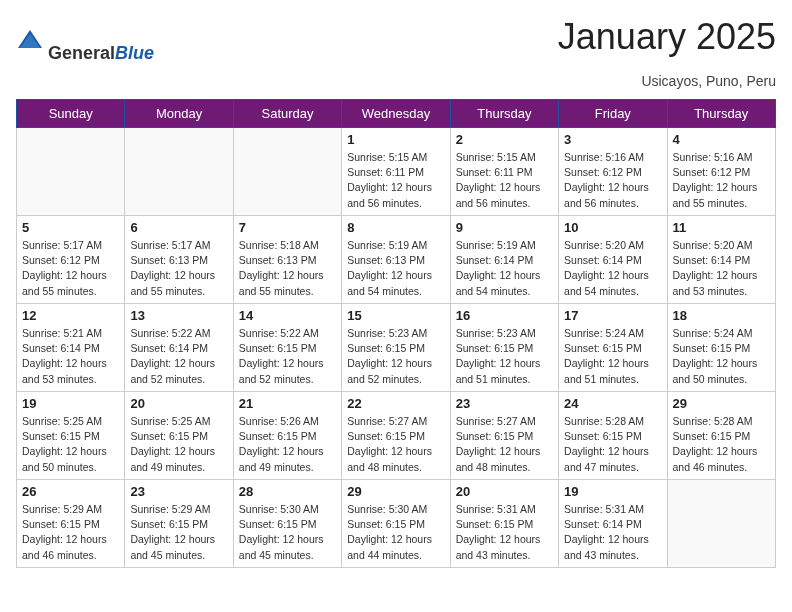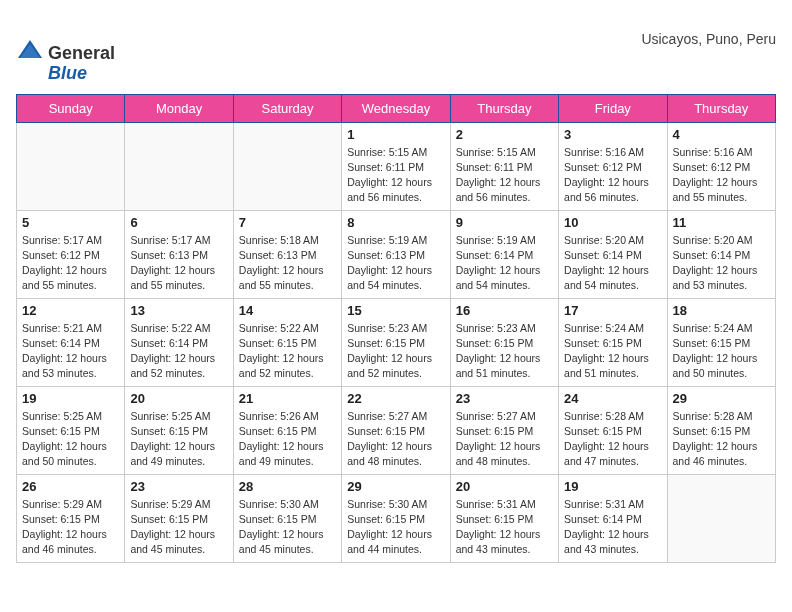--- a/index.html
+++ b/index.html
@@ -15,21 +15,21 @@
       align-items: flex-start;
       justify-content: space-between;
       margin-bottom: 10px;
     }
     .logo {
       display: flex;
       align-items: center;
     }
     .logo-text {
       display: flex;
-      flex-direction: column;
+      flex-direction: row;
       line-height: 1.1;
       margin-top: 28px;
     }
     .logo-general {
       font-size: 18px;
       font-weight: bold;
       color: #333;
     }
     .logo-blue {
       font-size: 18px;
@@ -54,21 +54,21 @@
       font-size: 14px;
       color: #444;
       margin-top: 15px;
     }
     .calendar {
       width: 100%;
       border-collapse: collapse;
       border: 1px solid #ccc;
     }
     .calendar th {
-      background: #ec4899;
+      background: #701a75;
       color: #fff;
       font-size: 13px;
       padding: 6px 8px;
       text-align: center;
       border: 1px solid #1a50a0;
       font-weight: normal;
     }
     .calendar td {
       border: 1px solid #ccc;
       vertical-align: top;
@@ -106,20 +106,21 @@
     <svg class="logo-icon" viewBox="0 0 28 28" xmlns="http://www.w3.org/2000/svg">
       <polygon points="14,4 26,22 2,22" fill="#1a5ca8"></polygon>
       <polygon points="14,8 24,22 4,22" fill="#4a90d9" opacity="0.5"></polygon>
     </svg>
     <div class="logo-text">
       <span class="logo-general">General</span>
       <span class="logo-blue">Blue</span>
     </div>
   </div>
   <div class="title-area">
+    <div class="month-title">January 2025</div>
     <div class="subtitle">Usicayos, Puno, Peru</div>
   </div>
 </div>
 
 <table class="calendar">
   <thead>
     <tr>
     <th>Sunday</th>
         <th>Monday</th>
         <th>Saturday</th>

